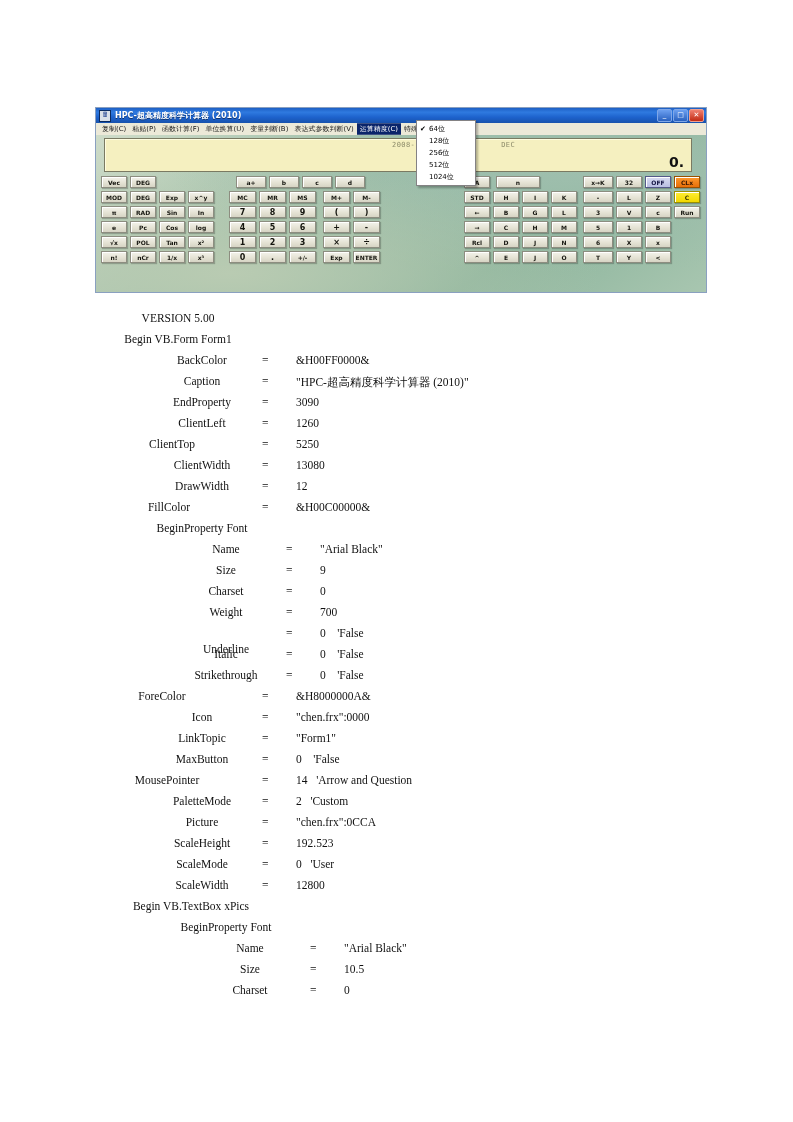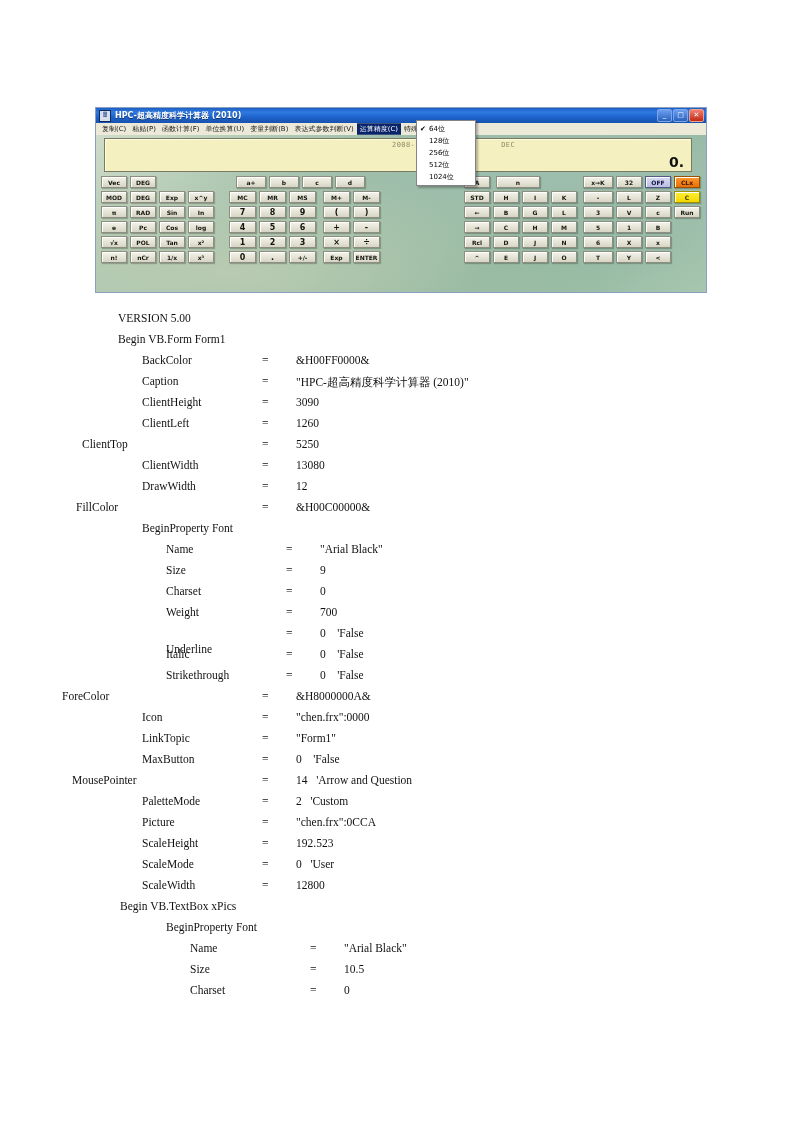--- a/index.html
+++ b/index.html
@@ -186,21 +186,21 @@
   }
   .line{
     height:21px;
     font-size:11.5px;
     font-family:"Liberation Serif", serif;
     color:#111;
     white-space:pre;
     display:flex;
     align-items:flex-start;
   }
-  .c-key{display:inline-block;}
+  .c-key{display:inline-block;text-align:center;}
   .c-eq{display:inline-block;text-align:left;}
   .c-val{display:inline-block;}
 </style>
 </head>
 <body>
 
 <div id="shot">
 
   <div class="titlebar">
     <div class="tb-icon">🖩</div>
@@ -339,21 +339,21 @@
         <div class="key" style="left: 549px; top: 76px; width: 26px; height: 12px;">&lt;</div>
       </div>
   </div>
 </div>
 
 <div id="doc">
     <div class="line"><span class="c-key" style="padding-left: 118px; width: 238px; box-sizing: border-box;">VERSION 5.00</span><span class="c-eq" style="width: 34px;"></span><span class="c-val"></span></div>
     <div class="line"><span class="c-key" style="padding-left: 118px; width: 238px; box-sizing: border-box;">Begin VB.Form Form1</span><span class="c-eq" style="width: 34px;"></span><span class="c-val"></span></div>
     <div class="line"><span class="c-key" style="padding-left: 142px; width: 262px; box-sizing: border-box;">BackColor</span><span class="c-eq" style="width: 34px;">=</span><span class="c-val">&amp;H00FF0000&amp;</span></div>
     <div class="line"><span class="c-key" style="padding-left: 142px; width: 262px; box-sizing: border-box;">Caption</span><span class="c-eq" style="width: 34px;">=</span><span class="c-val">"HPC-超高精度科学计算器 (2010)"</span></div>
-    <div class="line"><span class="c-key" style="padding-left: 142px; width: 262px; box-sizing: border-box;">ClientHeight</span><span class="c-eq" style="width: 34px;">=</span><span class="c-val">3090</span></div>
+    <div class="line"><span class="c-key" style="padding-left: 142px; width: 262px; box-sizing: border-box;">EndProperty</span><span class="c-eq" style="width: 34px;">=</span><span class="c-val">3090</span></div>
     <div class="line"><span class="c-key" style="padding-left: 142px; width: 262px; box-sizing: border-box;">ClientLeft</span><span class="c-eq" style="width: 34px;">=</span><span class="c-val">1260</span></div>
     <div class="line"><span class="c-key" style="padding-left: 82px; width: 262px; box-sizing: border-box;">ClientTop</span><span class="c-eq" style="width: 34px;">=</span><span class="c-val">5250</span></div>
     <div class="line"><span class="c-key" style="padding-left: 142px; width: 262px; box-sizing: border-box;">ClientWidth</span><span class="c-eq" style="width: 34px;">=</span><span class="c-val">13080</span></div>
     <div class="line"><span class="c-key" style="padding-left: 142px; width: 262px; box-sizing: border-box;">DrawWidth</span><span class="c-eq" style="width: 34px;">=</span><span class="c-val">12</span></div>
     <div class="line"><span class="c-key" style="padding-left: 76px; width: 262px; box-sizing: border-box;">FillColor</span><span class="c-eq" style="width: 34px;">=</span><span class="c-val">&amp;H00C00000&amp;</span></div>
     <div class="line"><span class="c-key" style="padding-left: 142px; width: 262px; box-sizing: border-box;">BeginProperty Font</span><span class="c-eq" style="width: 34px;"></span><span class="c-val"></span></div>
     <div class="line"><span class="c-key" style="padding-left: 166px; width: 286px; box-sizing: border-box;">Name</span><span class="c-eq" style="width: 34px;">=</span><span class="c-val">"Arial Black"</span></div>
     <div class="line"><span class="c-key" style="padding-left: 166px; width: 286px; box-sizing: border-box;">Size</span><span class="c-eq" style="width: 34px;">=</span><span class="c-val">9</span></div>
     <div class="line"><span class="c-key" style="padding-left: 166px; width: 286px; box-sizing: border-box;">Charset</span><span class="c-eq" style="width: 34px;">=</span><span class="c-val">0</span></div>
     <div class="line"><span class="c-key" style="padding-left: 166px; width: 286px; box-sizing: border-box;">Weight</span><span class="c-eq" style="width: 34px;">=</span><span class="c-val">700</span></div>

